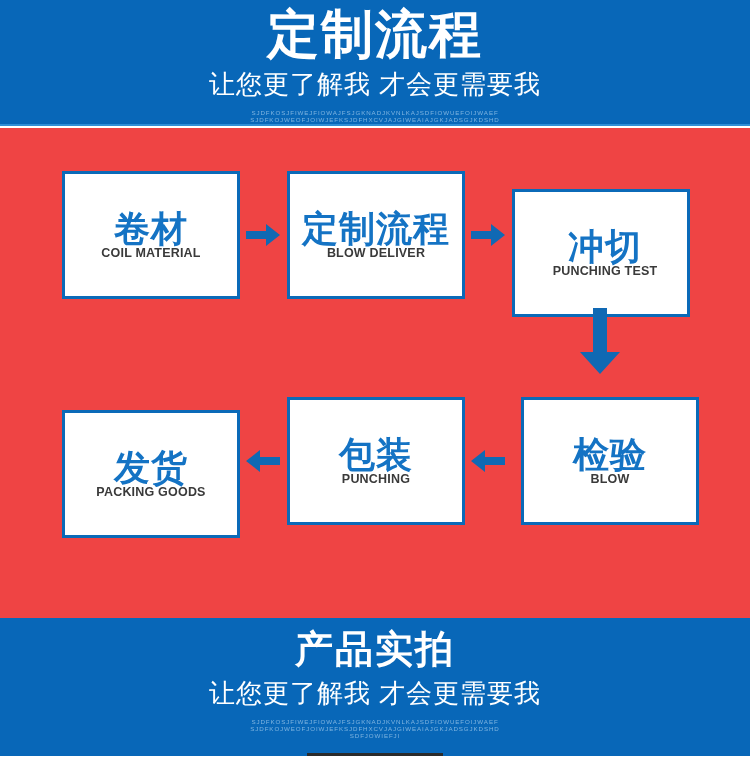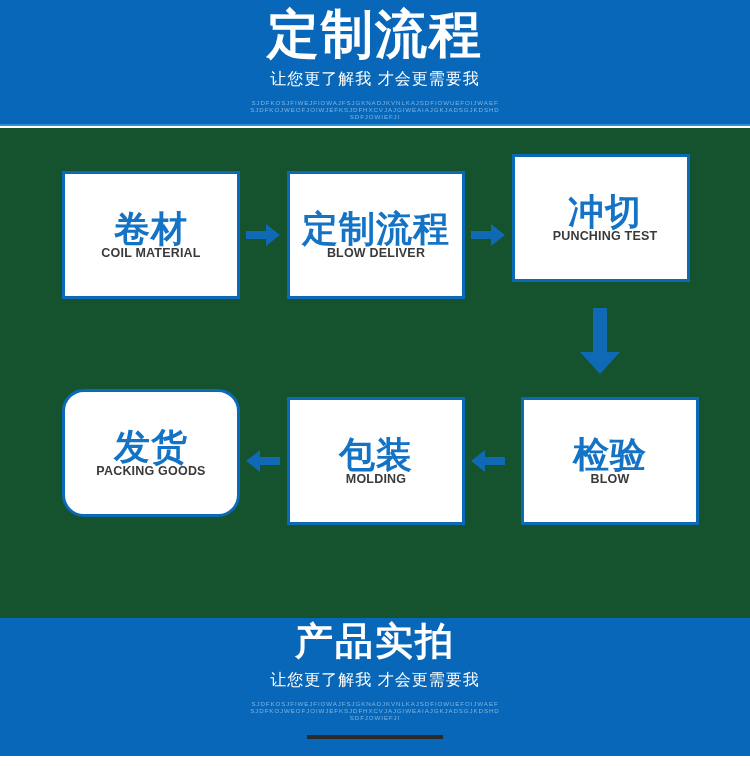--- a/index.html
+++ b/index.html
@@ -39,25 +39,25 @@
     font-weight: bold;
     letter-spacing: 2px;
     line-height: 1;
   }
   .banner.top .banner-title {
     font-size: 52px;
     padding-top: 8px;
   }
   .banner.bottom .banner-title {
     font-size: 38px;
-    padding-top: 4px;
+    padding-top: 12px;
   }
   .banner-subtitle {
     color: #ffffff;
-    font-size: 16px;
+    font-size: 26px;
     line-height: 1;
     letter-spacing: 1px;
   }
   .banner.top .banner-subtitle { padding-top: 11px; }
   .banner.bottom .banner-subtitle { padding-top: 12px; }
 
   .banner-micro {
     color: #7fb4e0;
     font-size: 6.2px;
     line-height: 7.2px;
@@ -77,21 +77,21 @@
   .banner.top .rule-wrap { padding-top: 12px; }
   .banner.bottom .rule-wrap { padding-top: 13px; }
 
   
   .flow {
     position: absolute;
     left: 0;
     top: 128px;
     width: 750px;
     height: 490px;
-    background: #14532d;
+    background: #ef4444;
   }
 
   .node {
     position: absolute;
     background: #ffffff;
     border: 3px solid #0b6ab8;
     box-sizing: border-box;
     display: flex;
     flex-direction: column;
     align-items: center;
@@ -108,23 +108,23 @@
     color: #3a3a3a;
     font-size: 12.5px;
     font-weight: bold;
     line-height: 1;
     letter-spacing: 0.2px;
   }
 
   
   #node-coil      { left: 62px;  top: 43px;  width: 178px; height: 128px; }
   #node-blow      { left: 287px; top: 43px;  width: 178px; height: 128px; }
-  #node-punch     { left: 512px; top: 26px;  width: 178px; height: 128px; padding-left: 8px; }
-  
-  #node-deliver   { left: 62px;  top: 261px; width: 178px; height: 128px; border-radius: 22px; }
+  #node-punch     { left: 512px; top: 61px;  width: 178px; height: 128px; padding-left: 8px; }
+  
+  #node-deliver   { left: 62px;  top: 282px; width: 178px; height: 128px; }
   #node-packing   { left: 287px; top: 269px; width: 178px; height: 128px; text-align: right; }
   #node-test      { left: 521px; top: 269px; width: 178px; height: 128px; }
 
   
   .arrow {
     position: absolute;
   }
   .arrow svg { display: block; }
 
   #arrow-coil-blow   { left: 246px; top: 92px; }
@@ -166,21 +166,21 @@
     <div class="node-en">PUNCHING TEST</div>
   </div>
 
   <div class="node" id="node-test">
     <div class="node-cn">检验</div>
     <div class="node-en">BLOW</div>
   </div>
 
   <div class="node" id="node-packing">
     <div class="node-cn">包装</div>
-    <div class="node-en">MOLDING</div>
+    <div class="node-en">PUNCHING</div>
   </div>
 
   <div class="node" id="node-deliver">
     <div class="node-cn">发货</div>
     <div class="node-en">PACKING GOODS</div>
   </div>
 
   <div class="arrow" id="arrow-coil-blow">
     <svg width="36" height="30" viewBox="0 0 36 30">
       <polygon points="0,11 20,11 20,4 34,15 20,26 20,19 0,19" fill="#1069b4"></polygon>

